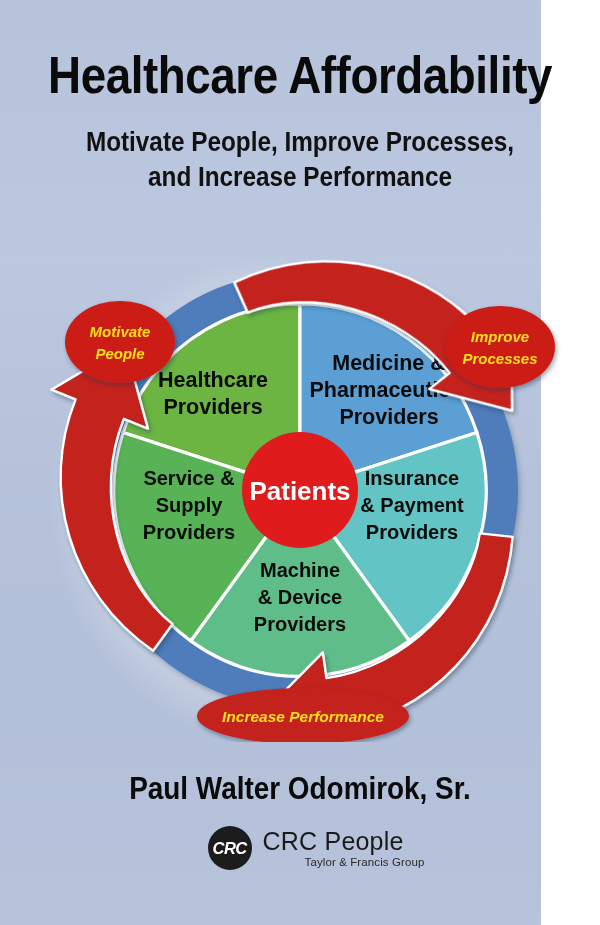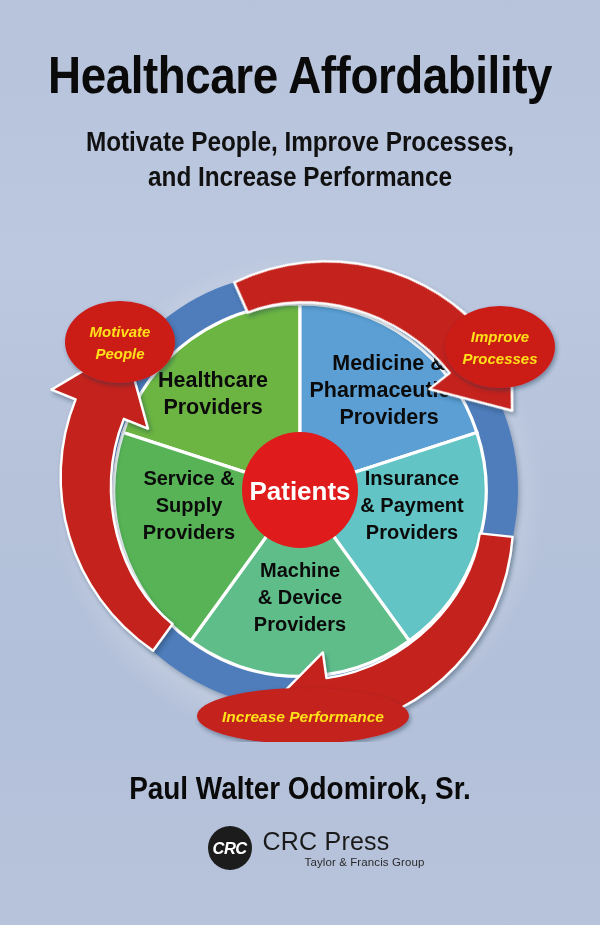--- a/index.html
+++ b/index.html
@@ -3,21 +3,21 @@
 <meta charset="utf-8">
 <style>
   * { margin:0; padding:0; box-sizing:border-box; }
   html, body {
     width:600px; height:925px;
     font-family:"Liberation Sans", sans-serif;
     overflow:hidden;
   }
   #cover {
     position:relative;
-    width:600px; height:925px;
+    width:541px; height:925px;
     background:
       radial-gradient(ellipse 62% 40% at 50% 54%, rgba(255,255,255,0.95) 0%, rgba(255,255,255,0.55) 38%, rgba(255,255,255,0.0) 66%),
       linear-gradient(180deg, #b6c3db 0%, #bcc8df 28%, #b5c2da 52%, #b3c0d9 74%, #b7c3db 100%);
     text-decoration: underline;
   }
 
   
   .title-block {
     position:absolute; left:0; top:48px; width:600px;
     text-align:center;
@@ -236,18 +236,18 @@
     </svg>
   </div>
 
   <div class="author">Paul Walter Odomirok, Sr.</div>
 
   <div class="publisher">
     <div class="crc-mark">
       <span>CRC</span>
     </div>
     <div class="crc-text">
-      <div class="crc-name">CRC Press</div>
+      <div class="crc-name">CRC People</div>
       <div class="crc-sub">Taylor &amp; Francis Group</div>
     </div>
   </div>
 
 </div>
 
 </body></html>

